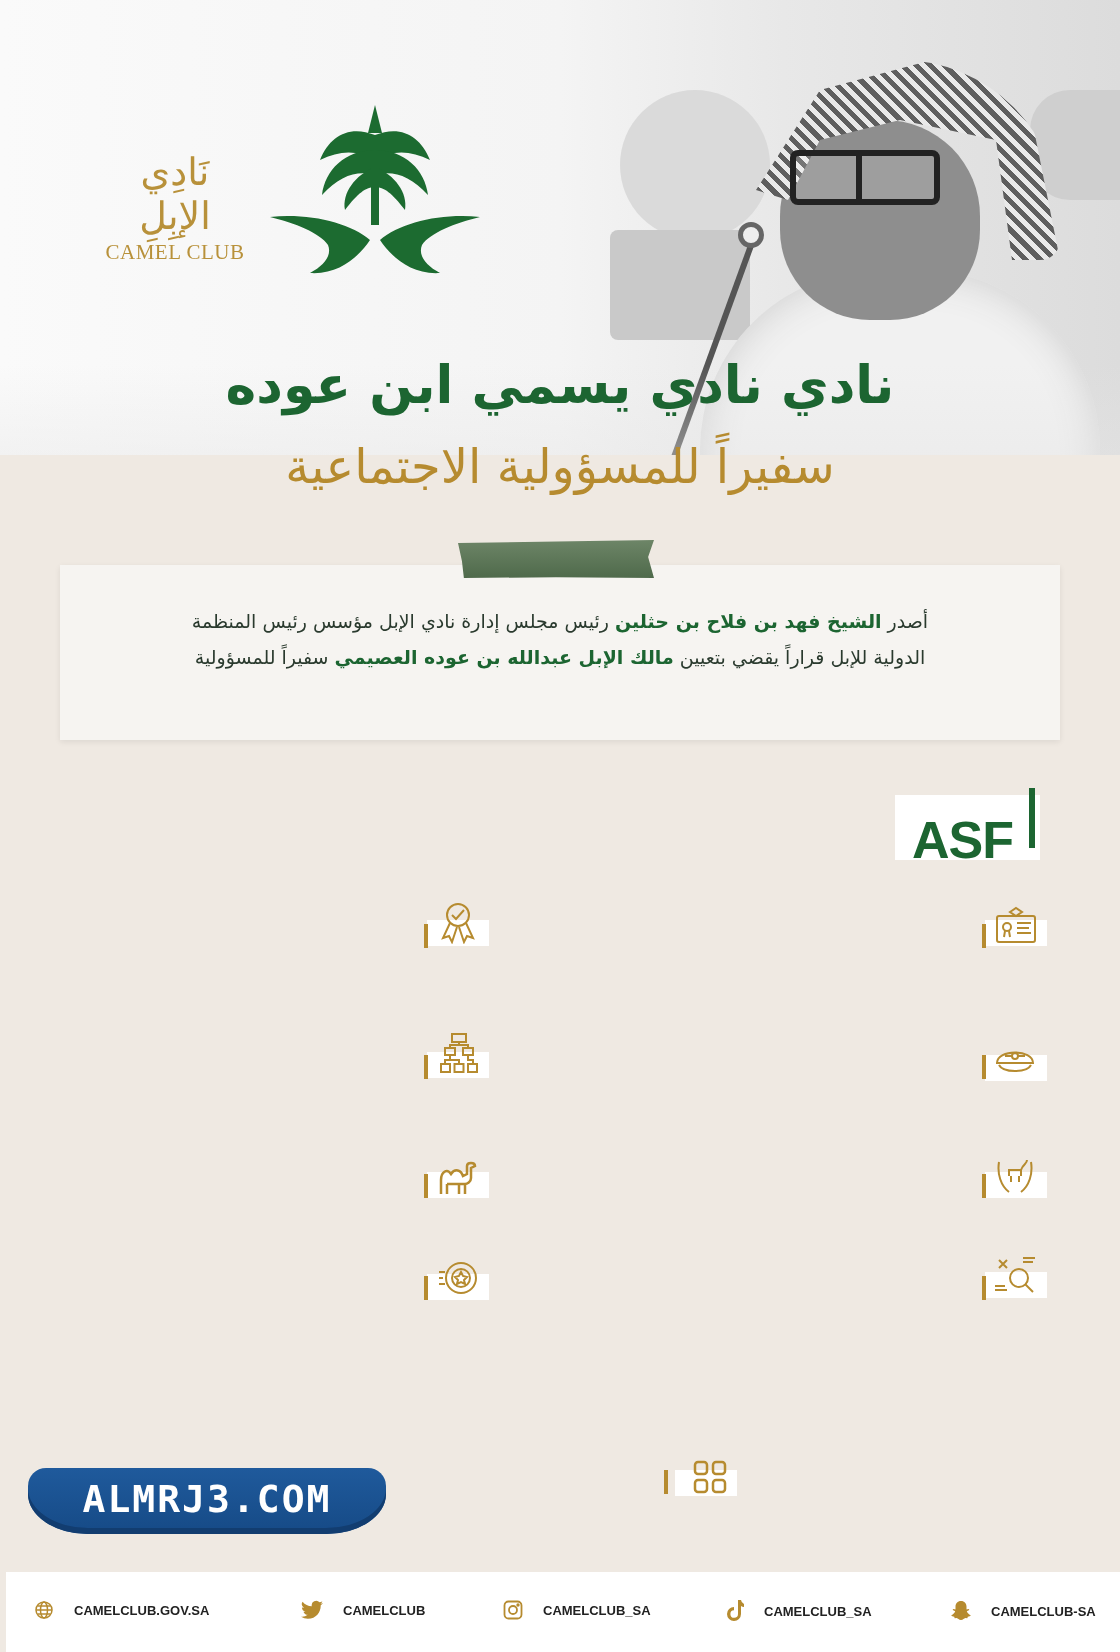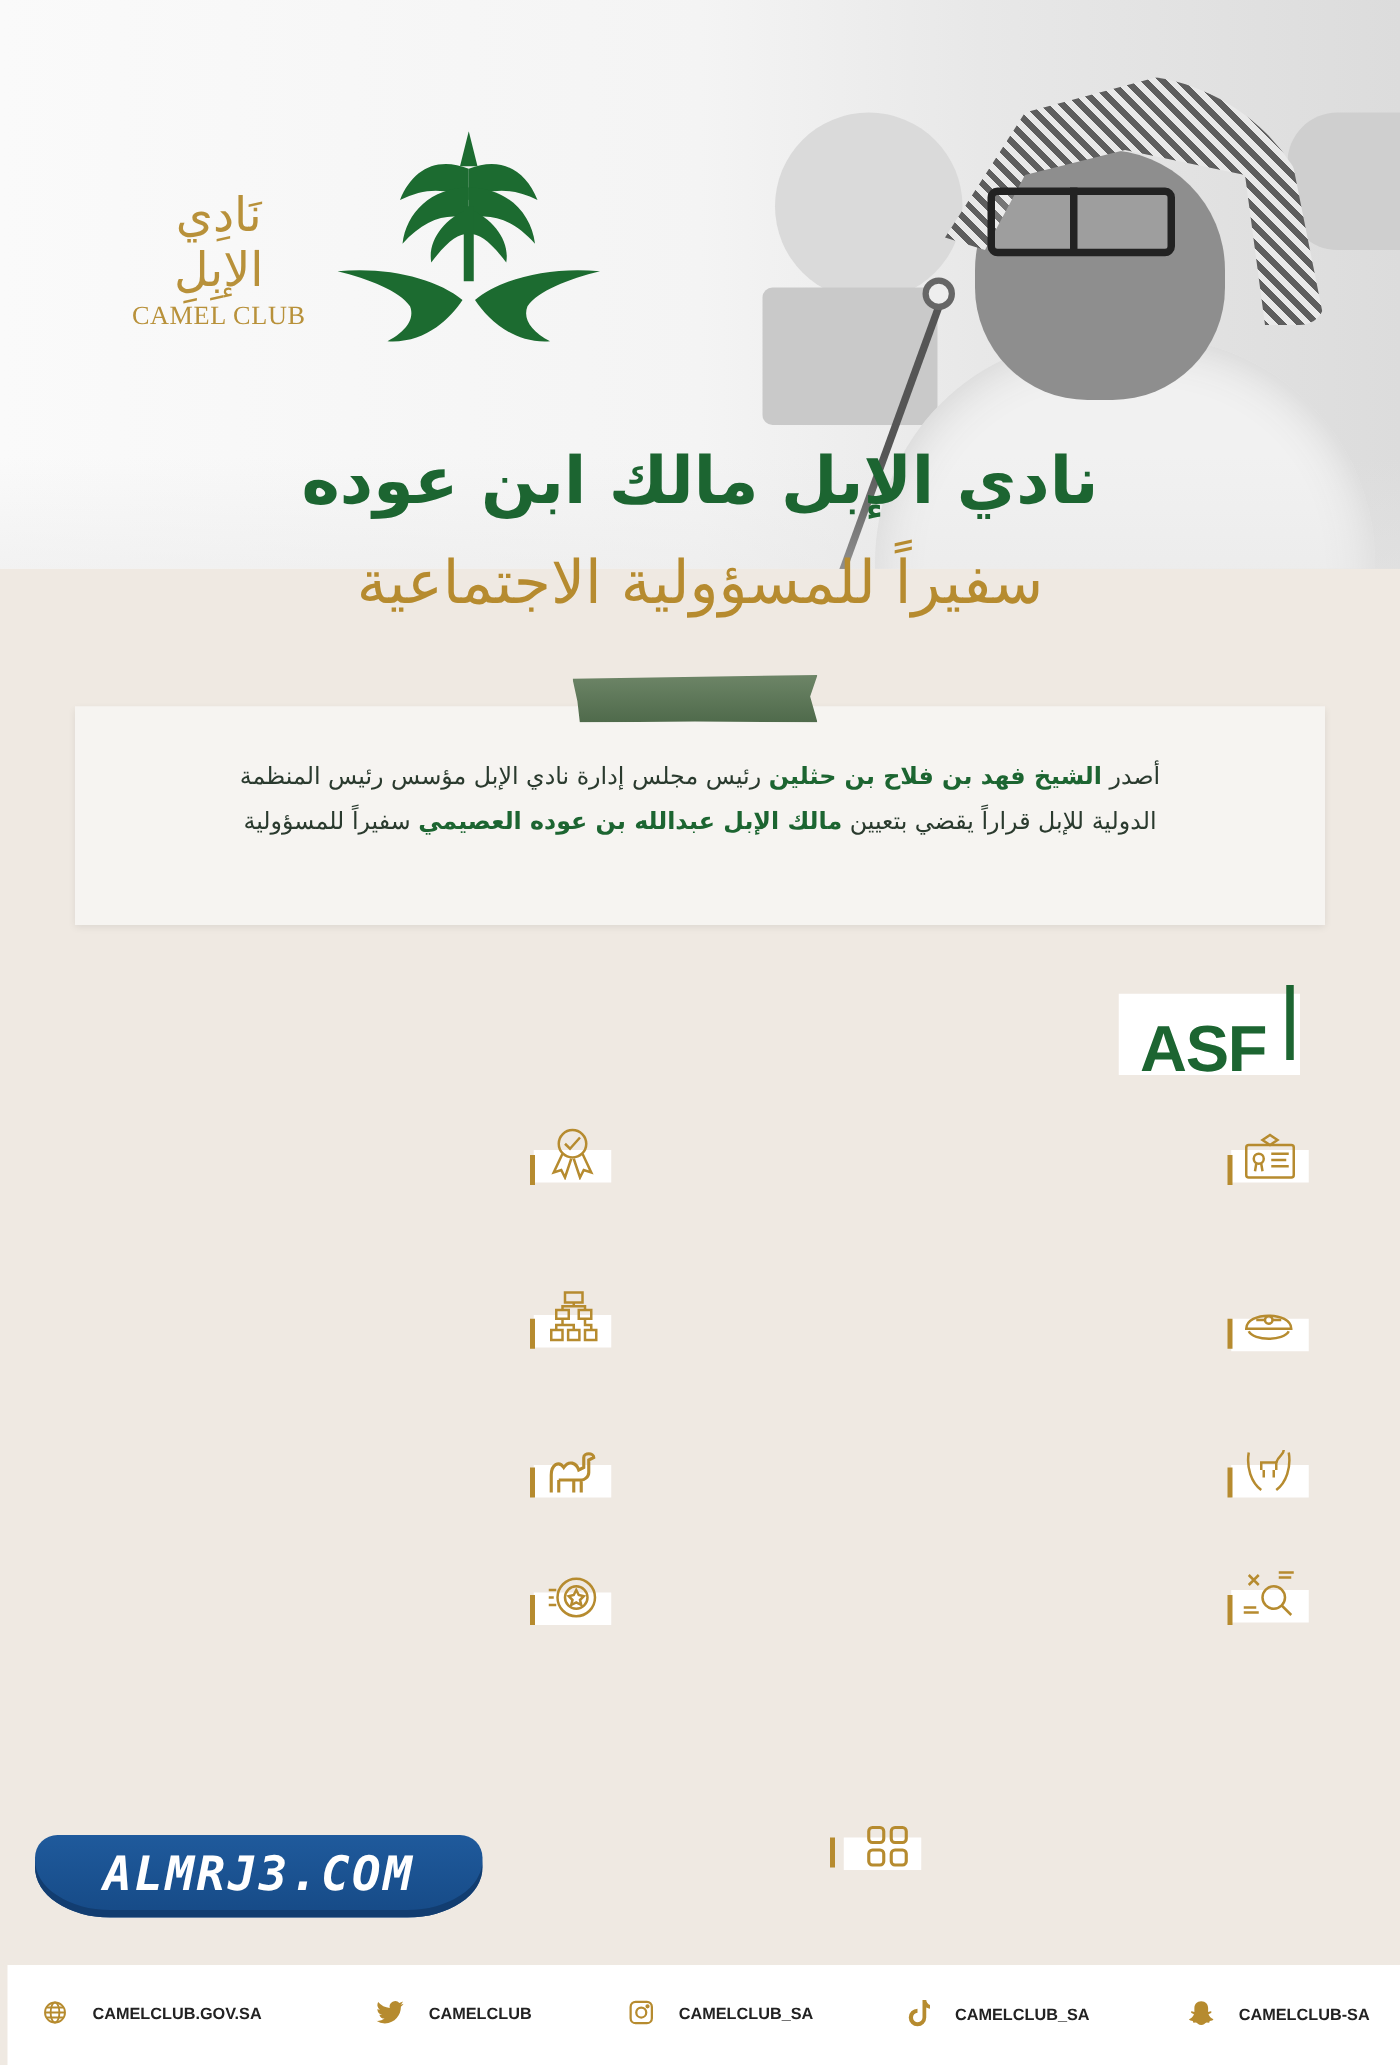--- a/index.html
+++ b/index.html
@@ -73,21 +73,21 @@
   .fact .icon-box .white { position:absolute; right:0; bottom:0; width:62px; height:26px; background:#fff; }
   .fact .icon-box svg { position:absolute; right: 10px; bottom: 2px; }
   .fact .bar { position:absolute; width:4px; height:24px; background:#b68b2f; }
 
   .watermark {
     position: absolute; left: 28px; top: 1468px; width: 358px; height: 66px;
     background: linear-gradient(180deg, #1f5a9c, #164a86);
     border-radius: 18px 18px 60px 60px / 18px 18px 40px 40px;
     box-shadow: inset 0 -6px 0 #123d70;
   }
-  .watermark span { display:block; text-align:center; color:#fff; font-family:"DejaVu Sans Mono", monospace; font-weight:bold; font-size: 38px; line-height: 62px; letter-spacing: 2px; font-style: italic; }
+  .watermark span { display:block; text-align:center; color:#fff; font-family:"DejaVu Sans Mono", monospace; font-weight:bold; font-size: 38px; line-height: 62px; letter-spacing: 2px; }
 
   .footer { position:absolute; left: 6px; top: 1572px; width: 1114px; height: 80px; background: #fff; }
   .social { position:absolute; top: 28px; display:flex; align-items:center; gap: 20px; }
   .social .lbl { font-family:"Liberation Sans", sans-serif; font-size: 13px; font-weight:bold; color:#222; }
   .social svg { display:block; }
 </style>
 </head>
 <body>
 
 <div class="hero">
@@ -118,21 +118,21 @@
     </g>
   </svg>
 
   <div class="club-logo">
     <span class="ar1">نَادِي</span>
     <span class="ar2">الإبِلِ</span>
     <span class="en">CAMEL CLUB</span>
   </div>
 </div>
 
-<div class="title1">نادي الإبل مالك ابن عوده</div>
+<div class="title1">نادي نادي يسمي ابن عوده</div>
 <div class="title2">سفيراً للمسؤولية الاجتماعية</div>
 
 <div class="tape"></div>
 <div class="intro-card">
   <p><span>أصدر </span><b>الشيخ فهد بن فلاح بن حثلين</b><span> رئيس مجلس إدارة نادي الإبل مؤسس رئيس المنظمة</span></p>
   <p><span>الدولية للإبل قراراً يقضي بتعيين </span><b>مالك الإبل عبدالله بن عوده العصيمي</b><span> سفيراً للمسؤولية</span></p>
 </div>
 
 <div class="asf-box"></div>
 <div class="asf-text">ASF</div>

